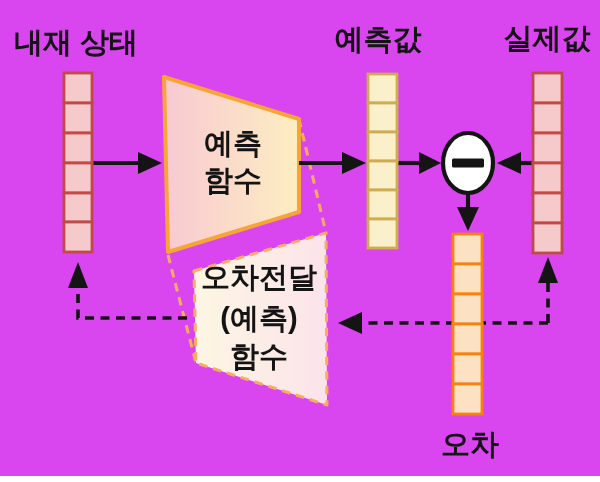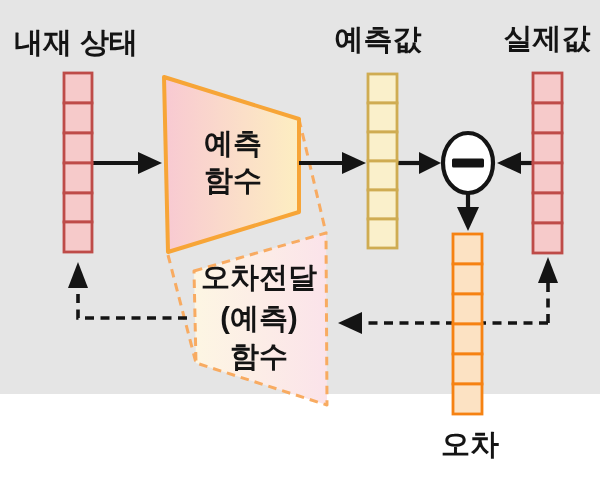--- a/index.html
+++ b/index.html
@@ -6,22 +6,22 @@
     margin: 0;
     padding: 0;
     background: #ffffff;
     width: 600px;
     height: 482px;
     overflow: hidden;
   }
   .stage {
     position: relative;
     width: 600px;
-    height: 394px;
-    background: #e5e5e5;
+    height: 476px;
+    background: #d946ef;
   }
   svg { display: block; }
   text.lbl {
     font-family: "Liberation Sans", "DejaVu Sans", sans-serif;
     font-weight: 700;
     font-size: 29px;
     fill: #141414;
     text-anchor: middle;
   }
   .kdash {

